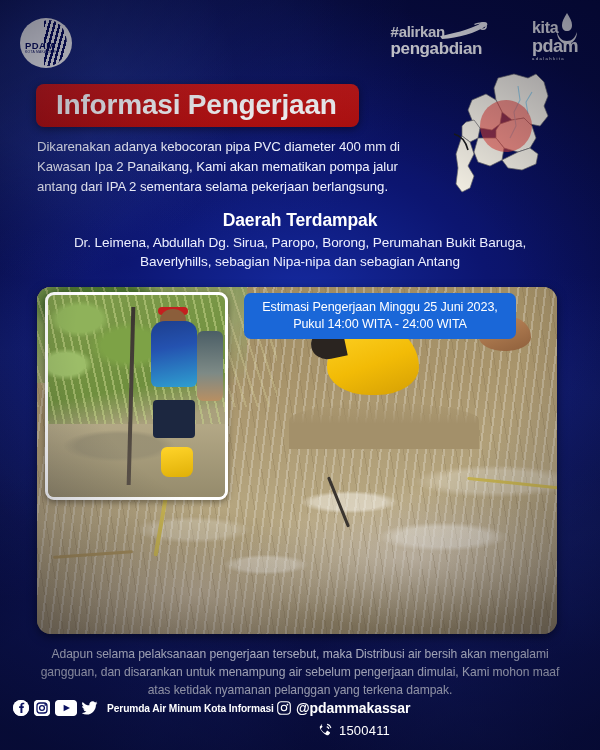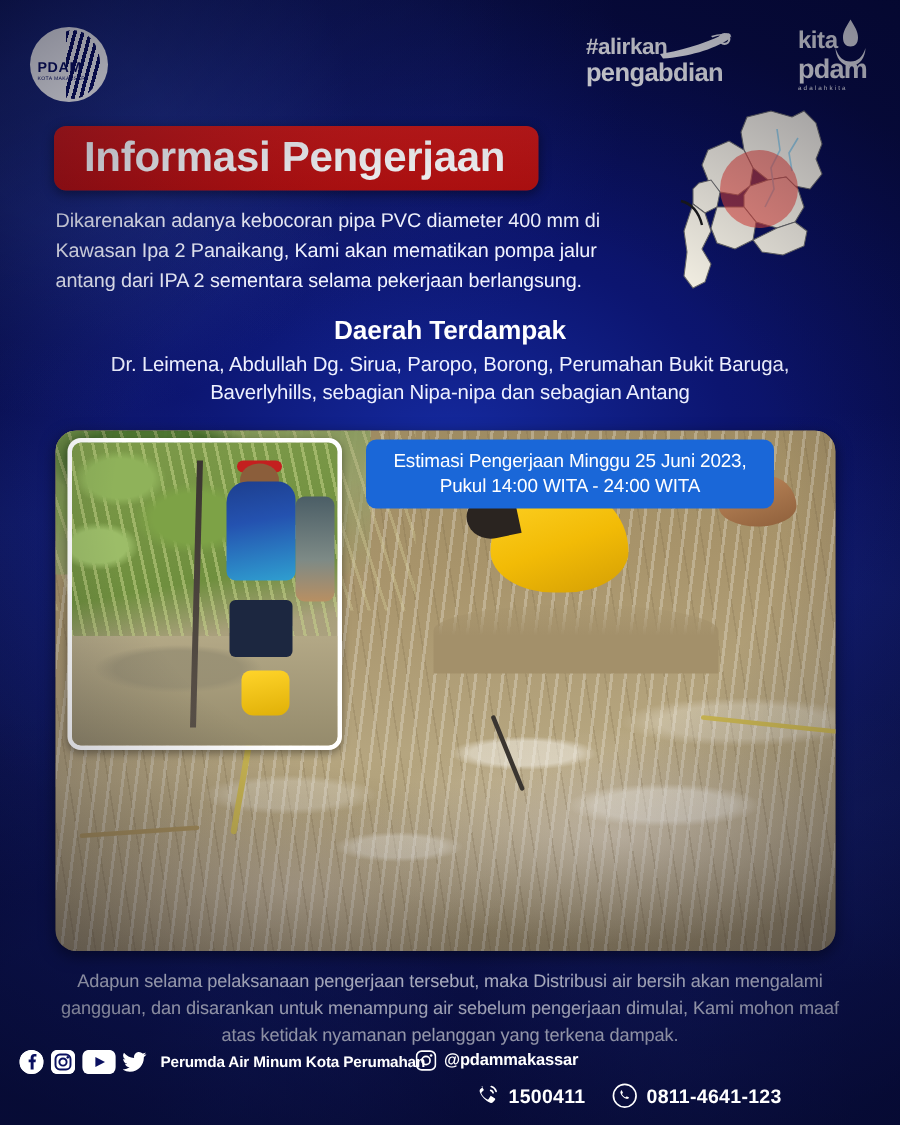--- a/index.html
+++ b/index.html
@@ -301,22 +301,22 @@
     background: #fff; display: flex; align-items: center; justify-content: center;
     color: #0a1060; font-size: 11px; font-weight: bold;
   }
   .soc.circle { border-radius: 50%; }
   .f-brand { color: #fff; font-size: 10.2px; margin-left: 9px; font-weight: bold; letter-spacing: -.1px; }
 
   .f-ig { position: absolute; left: 277px; top: 6px; display: flex; align-items: center; gap: 5px; }
   .f-web { position: absolute; left: 408px; top: 6px; display: flex; align-items: center; gap: 5px; }
   .f-phone { position: absolute; left: 316px; top: 28px; display: flex; align-items: center; gap: 6px; }
   .f-wa { position: absolute; left: 408px; top: 28px; display: flex; align-items: center; gap: 6px; }
-  .f-txt { color: #fff; font-size: 11px; font-weight: bold; letter-spacing: -.1px; }
-  .f-num { color: #fff; font-size: 13px; font-weight: bold; letter-spacing: .2px; }
+  .f-txt { color: #fff; font-size: 14px; font-weight: bold; letter-spacing: -.1px; }
+  .f-num { color: #fff; font-size: 13px; font-weight: normal; letter-spacing: .2px; }
 
   .hotline {
     position: absolute; left: 30px; top: 28px;
     color: #fff; font-size: 11.6px; font-weight: bold; letter-spacing: 3.2px;
   }
   .ico-svg { display: block; }
 </style>
 </head>
 <body>
 
@@ -443,21 +443,21 @@
             <rect x="0" y="0" width="22" height="16" rx="5" fill="#fff"></rect>
             <path d="M8.6 4.7 L15 8 L8.6 11.3 Z" fill="#0a1060"></path>
           </svg>
         </div>
         <div class="soc" style="background:transparent;">
           <svg class="ico-svg" width="16" height="14" viewBox="0 0 16 14">
             <path d="M15.6 1.9c-.6.27-1.23.45-1.9.53.68-.41 1.2-1.06 1.45-1.83-.64.38-1.35.65-2.1.8A3.28 3.28 0 0 0 10.64.3c-1.82 0-3.3 1.48-3.3 3.3 0 .26.03.51.09.75C4.7 4.21 2.27 2.9.64.9a3.3 3.3 0 0 0 1.02 4.4c-.54-.02-1.05-.17-1.5-.41v.04c0 1.6 1.14 2.93 2.65 3.23-.28.08-.57.12-.87.12-.21 0-.42-.02-.62-.06a3.31 3.31 0 0 0 3.08 2.29 6.6 6.6 0 0 1-4.1 1.41c-.27 0-.53-.01-.79-.04A9.32 9.32 0 0 0 4.55 13.5c6.04 0 9.35-5 9.35-9.35 0-.14 0-.28-.01-.42.64-.46 1.2-1.04 1.64-1.7z" fill="#fff"></path>
           </svg>
         </div>
       </div>
-      <div class="f-brand">Perumda Air Minum Kota Perumahan</div>
+      <div class="f-brand">Perumda Air Minum Kota Informasi</div>
     </div>
 
     <div class="f-ig">
       <svg width="14" height="14" viewBox="0 0 16 16">
         <rect x="0.8" y="0.8" width="14.4" height="14.4" rx="4" fill="none" stroke="#fff" stroke-width="1.3"></rect>
         <circle cx="8" cy="8" r="3.1" fill="none" stroke="#fff" stroke-width="1.3"></circle>
         <circle cx="11.9" cy="4.2" r="1" fill="#fff"></circle>
       </svg>
       <span class="f-txt">@pdammakassar</span>
     </div>
@@ -466,21 +466,14 @@
 
     <div class="f-phone">
       <svg width="17" height="17" viewBox="0 0 18 18">
         <path d="M5.2 2.2 L7 5 L5.4 6.6c-.3.3-.3.7-.1 1 .9 1.6 2.3 3 3.9 3.9.33.2.73.16 1-.1L11.8 9l2.8 1.8c.4.26.5.8.2 1.16l-1.3 1.5c-.5.56-1.3.74-2 .47C8.3 12.6 5.4 9.7 4.1 6.3c-.27-.7-.1-1.5.47-2L6.06 3c.36-.3.9-.2 1.16.2z" fill="#fff"></path>
         <path d="M12.2 2.5a5 5 0 0 1 3.4 3.4" fill="none" stroke="#fff" stroke-width="1.2" stroke-linecap="round"></path>
         <path d="M11.8 5.2a2.6 2.6 0 0 1 1.7 1.7" fill="none" stroke="#fff" stroke-width="1.2" stroke-linecap="round"></path>
       </svg>
       <span class="f-num">1500411</span>
     </div>
 
-    <div class="f-wa">
-      <svg width="17" height="17" viewBox="0 0 18 18">
-        <circle cx="9" cy="9" r="8" fill="none" stroke="#fff" stroke-width="1.2"></circle>
-        <path d="M6.4 5.4c.2-.3.5-.25.65.03l.6 1.2c.1.2.06.4-.1.56l-.4.4c-.1.1-.12.26-.05.4.5.9 1.2 1.6 2.1 2.1.14.07.3.05.4-.05l.4-.4c.16-.16.36-.2.56-.1l1.2.6c.28.15.33.45.03.65-.5.35-1.1.6-1.7.4-1.9-.55-3.55-2.2-4.1-4.1-.2-.6.05-1.2.4-1.7z" fill="#fff"></path>
-      </svg>
-      <span class="f-num">0811-4641-123</span>
-    </div>
   </div>
 </div>
 
 </body></html>

